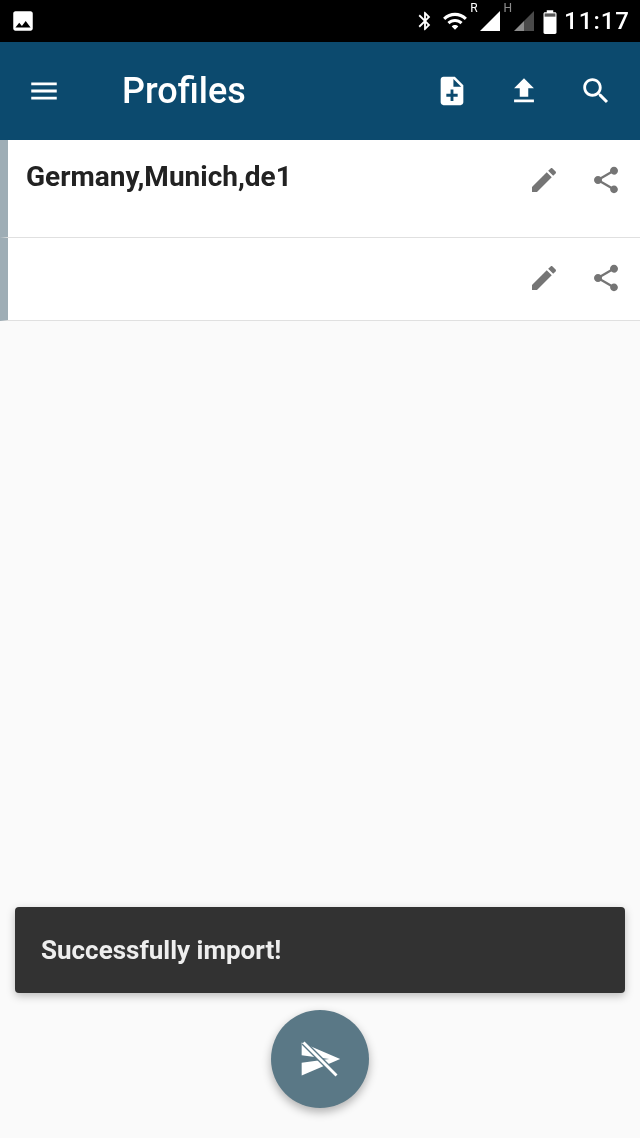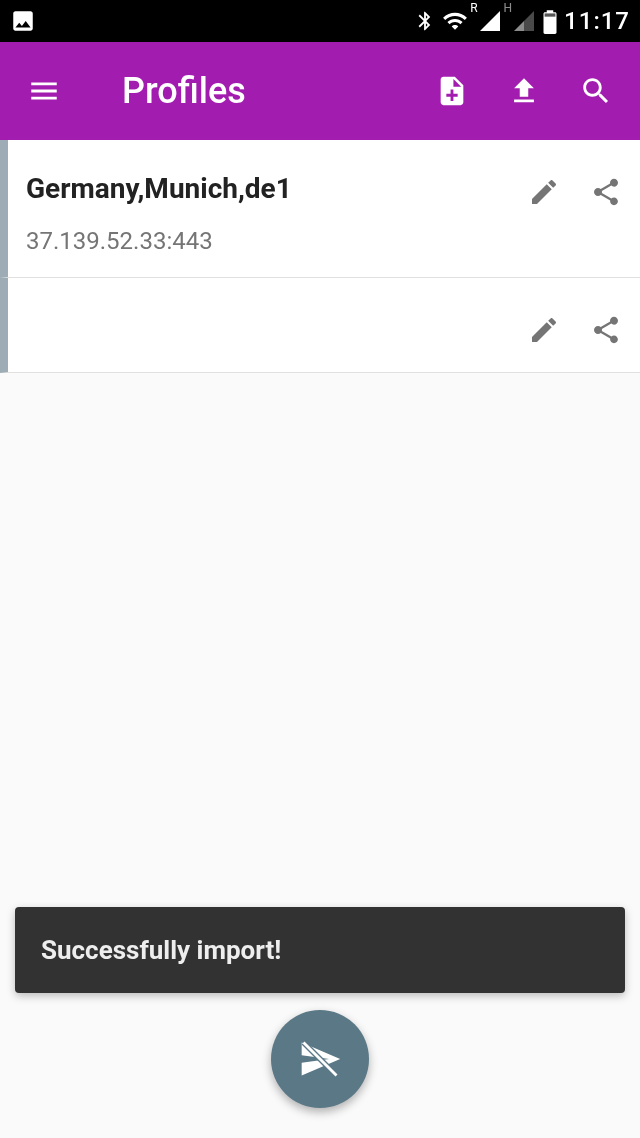--- a/index.html
+++ b/index.html
@@ -19,41 +19,41 @@
   .status-left { display: flex; align-items: center; gap: 8px; }
   .status-right { display: flex; align-items: center; gap: 6px; }
   .status-time { font-weight: 500; letter-spacing: 1px; }
   .status-icon { display: inline-flex; align-items: center; justify-content: center; }
   .dim { opacity: 0.55; }
   .superscript { font-size: 12px; position: relative; top: -8px; margin-left: -4px; }
 
   
   .app-bar {
     height: 98px;
-    background: #a21caf;
+    background: #0c4a6e;
     color: #fff;
     display: flex;
     align-items: center;
     padding: 0 18px;
     gap: 20px;
   }
   .app-bar .title {
     font-size: 36px;
     font-weight: 500;
     flex: 1;
     margin-left: 32px;
   }
   .app-bar .action { width: 52px; display: flex; justify-content: center; align-items: center; cursor: pointer; }
 
   
   .profile-list { background: #fff; }
   .profile-item {
     border-left: 8px solid #9eadb5;
     border-bottom: 1px solid #e0e0e0;
-    padding: 32px 18px 22px 18px;
+    padding: 20px 18px 22px 18px;
     display: flex;
     align-items: flex-start;
   }
   .profile-text { flex: 1; }
   .profile-name {
     font-size: 28px;
     font-weight: 700;
     color: #222;
     margin-bottom: 22px;
   }
@@ -171,21 +171,20 @@
     <svg width="34" height="34" viewBox="0 0 24 24" fill="#fff">
         <path d="M15.5 14h-.79l-.28-.27C15.41 12.59 16 11.11 16 9.5 16 5.91 13.09 3 9.5 3S3 5.91 3 9.5 5.91 16 9.5 16c1.61 0 3.09-.59 4.23-1.57l.27.28v.79l5 4.99L20.49 19l-4.99-5zm-6 0C7.01 14 5 11.99 5 9.5S7.01 5 9.5 5 14 7.01 14 9.5 11.99 14 9.5 14z"></path>
       </svg>
   </div>
 </div>
 
 <div class="profile-list">
   <div class="profile-item">
     <div class="profile-text">
       <div class="profile-name">Germany,Munich,de1</div>
-      <div class="profile-address">37.139.52.33:443</div>
     </div>
     <div class="profile-actions">
       <span class="profile-action">
         <svg width="32" height="32" viewBox="0 0 24 24" fill="#757575">
             <path d="M3 17.25V21h3.75L17.81 9.94l-3.75-3.75L3 17.25zM20.71 7.04c.39-.39.39-1.02 0-1.41l-2.34-2.34c-.39-.39-1.02-.39-1.41 0l-1.83 1.83 3.75 3.75 1.83-1.83z"></path>
           </svg>
       </span>
       <span class="profile-action">
         <svg width="32" height="32" viewBox="0 0 24 24" fill="#757575">
             <path d="M18 16.08c-.76 0-1.44.3-1.96.77L8.91 12.7c.05-.23.09-.46.09-.7s-.04-.47-.09-.7l7.05-4.11c.54.5 1.25.81 2.04.81 1.66 0 3-1.34 3-3s-1.34-3-3-3-3 1.34-3 3c0 .24.04.47.09.7L8.04 9.81C7.5 9.31 6.79 9 6 9c-1.66 0-3 1.34-3 3s1.34 3 3 3c.79 0 1.5-.31 2.04-.81l7.12 4.16c-.05.21-.08.43-.08.65 0 1.61 1.31 2.92 2.92 2.92 1.61 0 2.92-1.31 2.92-2.92s-1.31-2.92-2.92-2.92z"></path>

